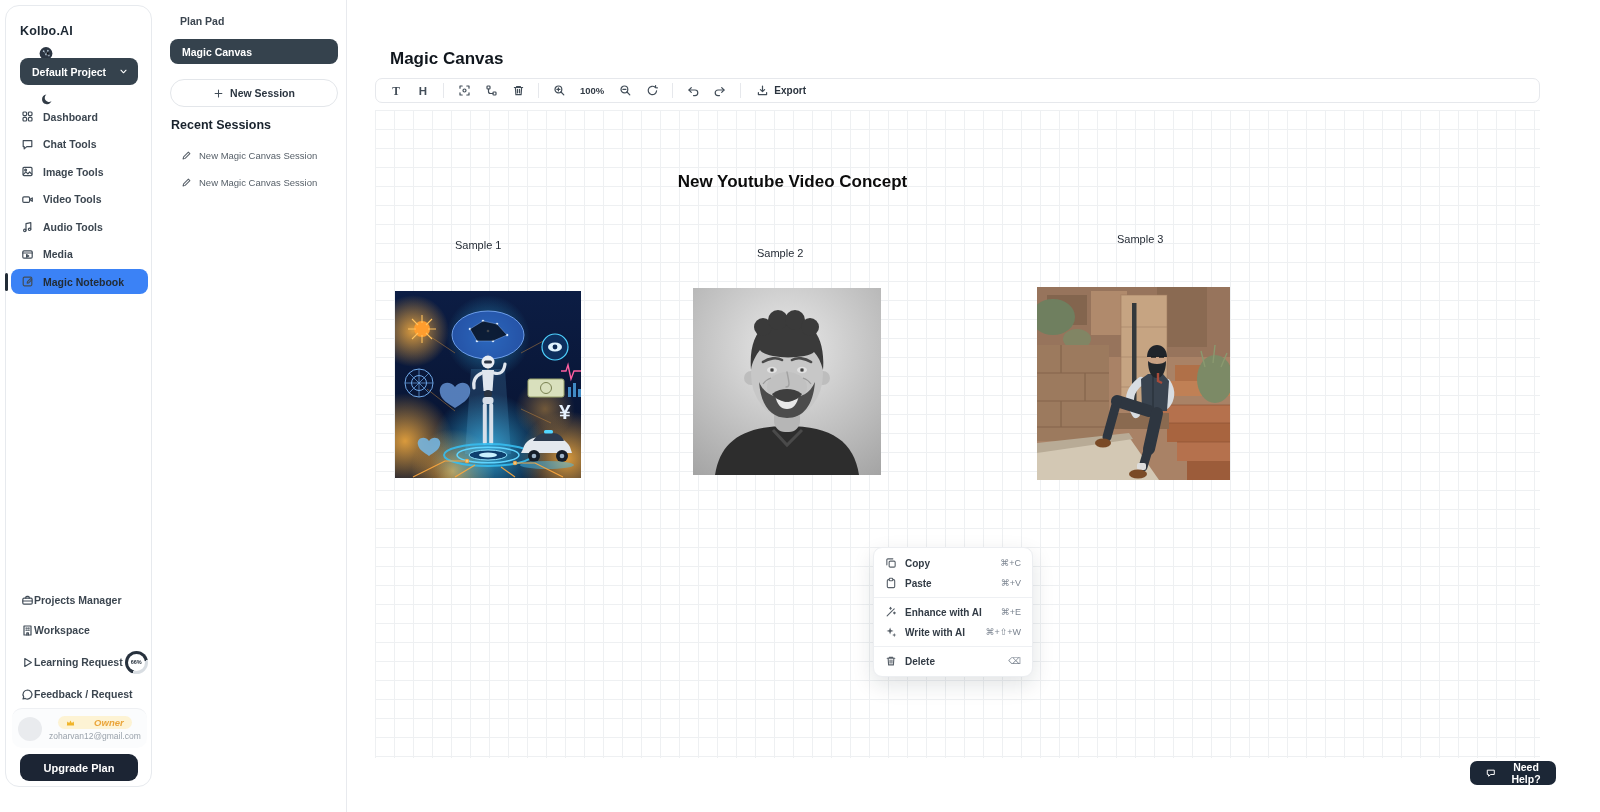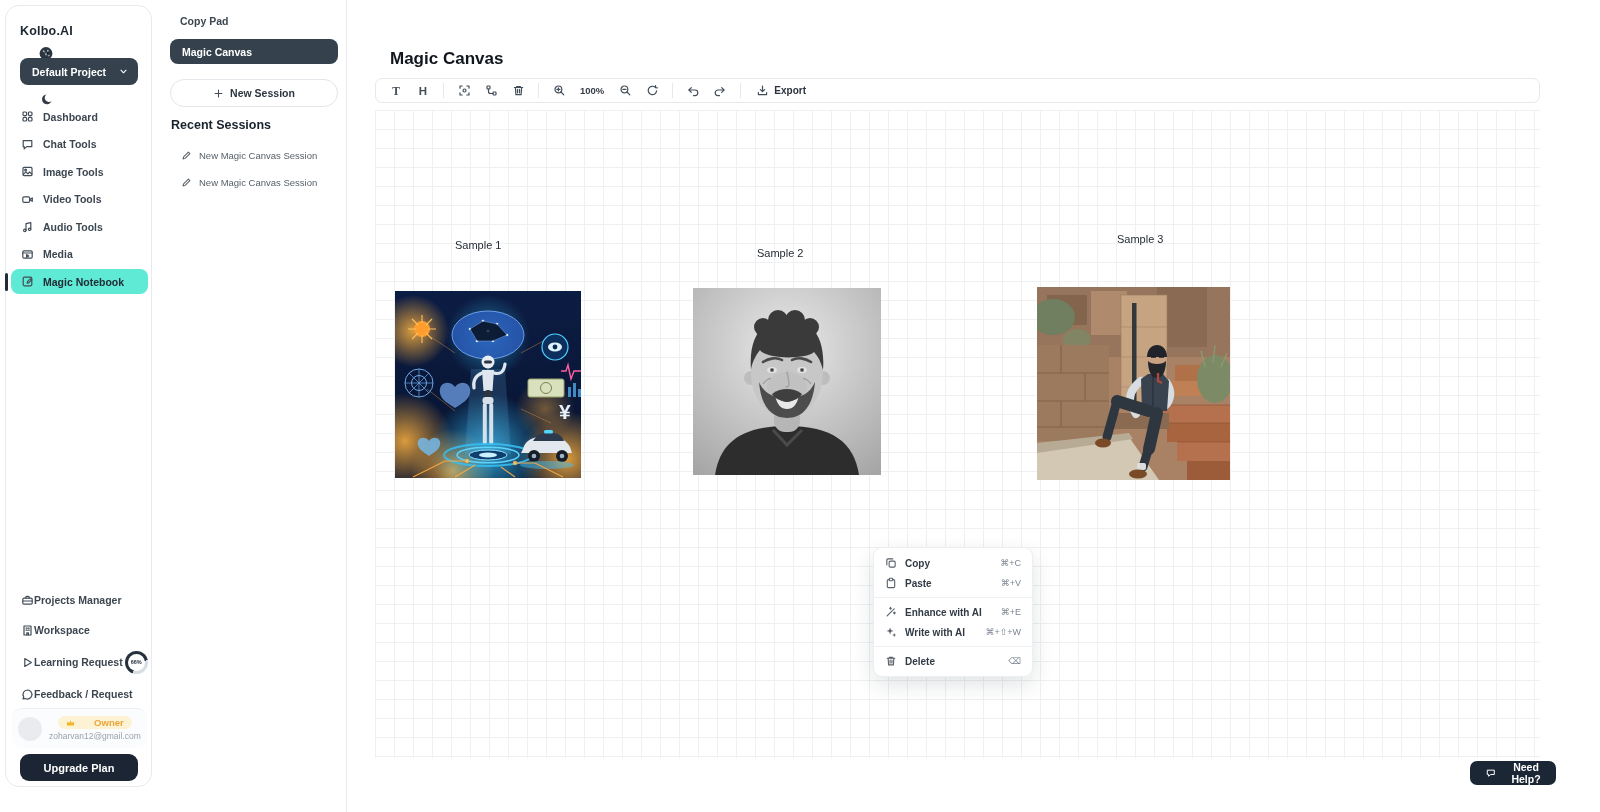--- a/index.html
+++ b/index.html
@@ -10,34 +10,34 @@
   .sidebar{position:absolute;left:5px;top:5px;width:147px;height:782px;background:#fff;
     border:1px solid #e7eaee;border-radius:14px;}
   .logo-row{position:absolute;left:14px;top:18px;display:flex;align-items:center;gap:7px;flex-direction:column;}
   .logo-text{font-size:12.5px;font-weight:800;color:#1c2732;letter-spacing:.2px;}
   .top-ic{display:flex;align-items:center;justify-content:center;width:16px;height:16px;cursor:pointer;}
   .proj-btn{position:absolute;left:14px;top:52px;width:118px;height:27px;background:#35424d;border:none;
     border-radius:8px;color:#fff;font-size:10.5px;font-weight:700;display:flex;align-items:center;
     justify-content:space-between;padding:0 9px 0 12px;cursor:pointer;}
   .nav-item{position:absolute;left:5px;width:137px;height:25px;display:flex;align-items:center;gap:9px;
     padding-left:10px;font-size:10.5px;font-weight:600;color:#3c4650;border-radius:8px;cursor:pointer;}
-  .nav-item.active{background:#5eead4;color:#222c36;}
+  .nav-item.active{background:#3b82f6;color:#222c36;}
   .accent-bar{position:absolute;left:-1px;top:267px;width:3px;height:18px;background:#222c36;border-radius:3px;}
   .f-item{position:absolute;left:5px;width:137px;height:20px;display:flex;align-items:center;gap:0;
     padding-left:10px;font-size:10.5px;font-weight:600;color:#3c4650;cursor:pointer;}
   .ring{width:23px;height:23px;border-radius:50%;background:conic-gradient(from 200deg,#27313d 0 66%,#d8dde2 66% 100%);
     display:flex;align-items:center;justify-content:center;margin-left:2px;}
   .ring-in{width:17px;height:17px;border-radius:50%;background:#fff;display:flex;align-items:center;
     justify-content:center;font-size:5.5px;font-weight:700;color:#27313d;}
   .user-card{position:absolute;left:6px;top:702px;width:135px;height:40px;border-top:1px solid #eef0f3;
     background:#fbfcfd;border-radius:10px;display:flex;align-items:center;padding:0 6px;gap:7px;cursor:pointer;}
   .avatar{width:24px;height:24px;border-radius:50%;background:#e9ebee;flex:none;}
   .user-col{display:flex;flex-direction:column;align-items:center;flex:1;}
   .owner-badge{display:flex;align-items:center;gap:19px;background:#fdf3d4;border-radius:9px;
-    padding:1px 8px;font-size:9.5px;font-weight:800;color:#eaa53a;}
+    padding:1px 8px;font-size:9.5px;font-weight:800;color:#eaa53a;font-style:italic;}
   .user-email{font-size:8.5px;color:#9aa2ab;margin-top:2px;}
   .upgrade-btn{position:absolute;left:14px;top:748px;width:118px;height:27px;background:#1c2534;border:none;
     border-radius:9px;color:#fff;font-size:11px;font-weight:700;cursor:pointer;}
 
   
   .panel{position:absolute;left:155px;top:0;width:192px;height:812px;border-right:1px solid #e8eaee;background:#fff;}
   .pad-tab{position:absolute;left:25px;top:15px;font-size:10.5px;font-weight:600;color:#3c4650;cursor:pointer;}
   .canvas-tab{position:absolute;left:15px;top:39px;width:168px;height:25px;background:#35424d;border-radius:8px;
     color:#fff;font-size:10.5px;font-weight:700;display:flex;align-items:center;padding-left:12px;cursor:pointer;}
   .new-session{position:absolute;left:15px;top:79px;width:168px;height:28px;background:#fff;
@@ -225,21 +225,21 @@
       </span>
       <svg width="8" height="8" viewBox="0 0 10 10" class="ic-g">
           <path d="M2.5 6.5L5 4l2.5 2.5"></path>
         </svg>
     </div>
 
     <button class="upgrade-btn">Upgrade Plan</button>
   </aside>
 
   <div class="panel">
-    <div class="pad-tab">Copy Pad</div>
+    <div class="pad-tab">Plan Pad</div>
     <div class="canvas-tab">Magic Canvas</div>
     <button class="new-session">
       <svg width="11" height="11" viewBox="0 0 13 13" class="ic">
           <path d="M6.5 2.5v8M2.5 6.5h8"></path>
         </svg>
       <span>New Session</span>
     </button>
     <div class="recent-h">Recent Sessions</div>
     <div class="sess-item" style="top:150px">
       <svg width="11" height="11" viewBox="0 0 13 13" class="ic-g">
@@ -316,20 +316,21 @@
     <span class="tb-export">
       <svg width="13" height="13" viewBox="0 0 13 13" class="ic">
           <path d="M6.5 2v5.4M4.4 5.6l2.1 2.1 2.1-2.1M2.4 8.6v2h8.2v-2"></path>
         </svg>
       <span>Export</span>
     </span>
   </div>
 
   <div class="canvas-grid"></div>
 
+  <div class="cv-heading">New Youtube Video Concept</div>
   <div class="cv-label" style="left:455px;top:239px">Sample 1</div>
   <div class="cv-label" style="left:757px;top:247px">Sample 2</div>
   <div class="cv-label" style="left:1117px;top:233px">Sample 3</div>
 
   <div class="cv-img" style="left:395px;top:291px;width:186px;height:187px">
     <svg width="186" height="187" viewBox="0 0 186 187">
       <defs>
         <linearGradient id="g1bg" x1="0" y1="0" x2="0" y2="1">
             <stop offset="0" stop-color="#0c1d44"></stop>
             <stop offset="1" stop-color="#07122e"></stop>

